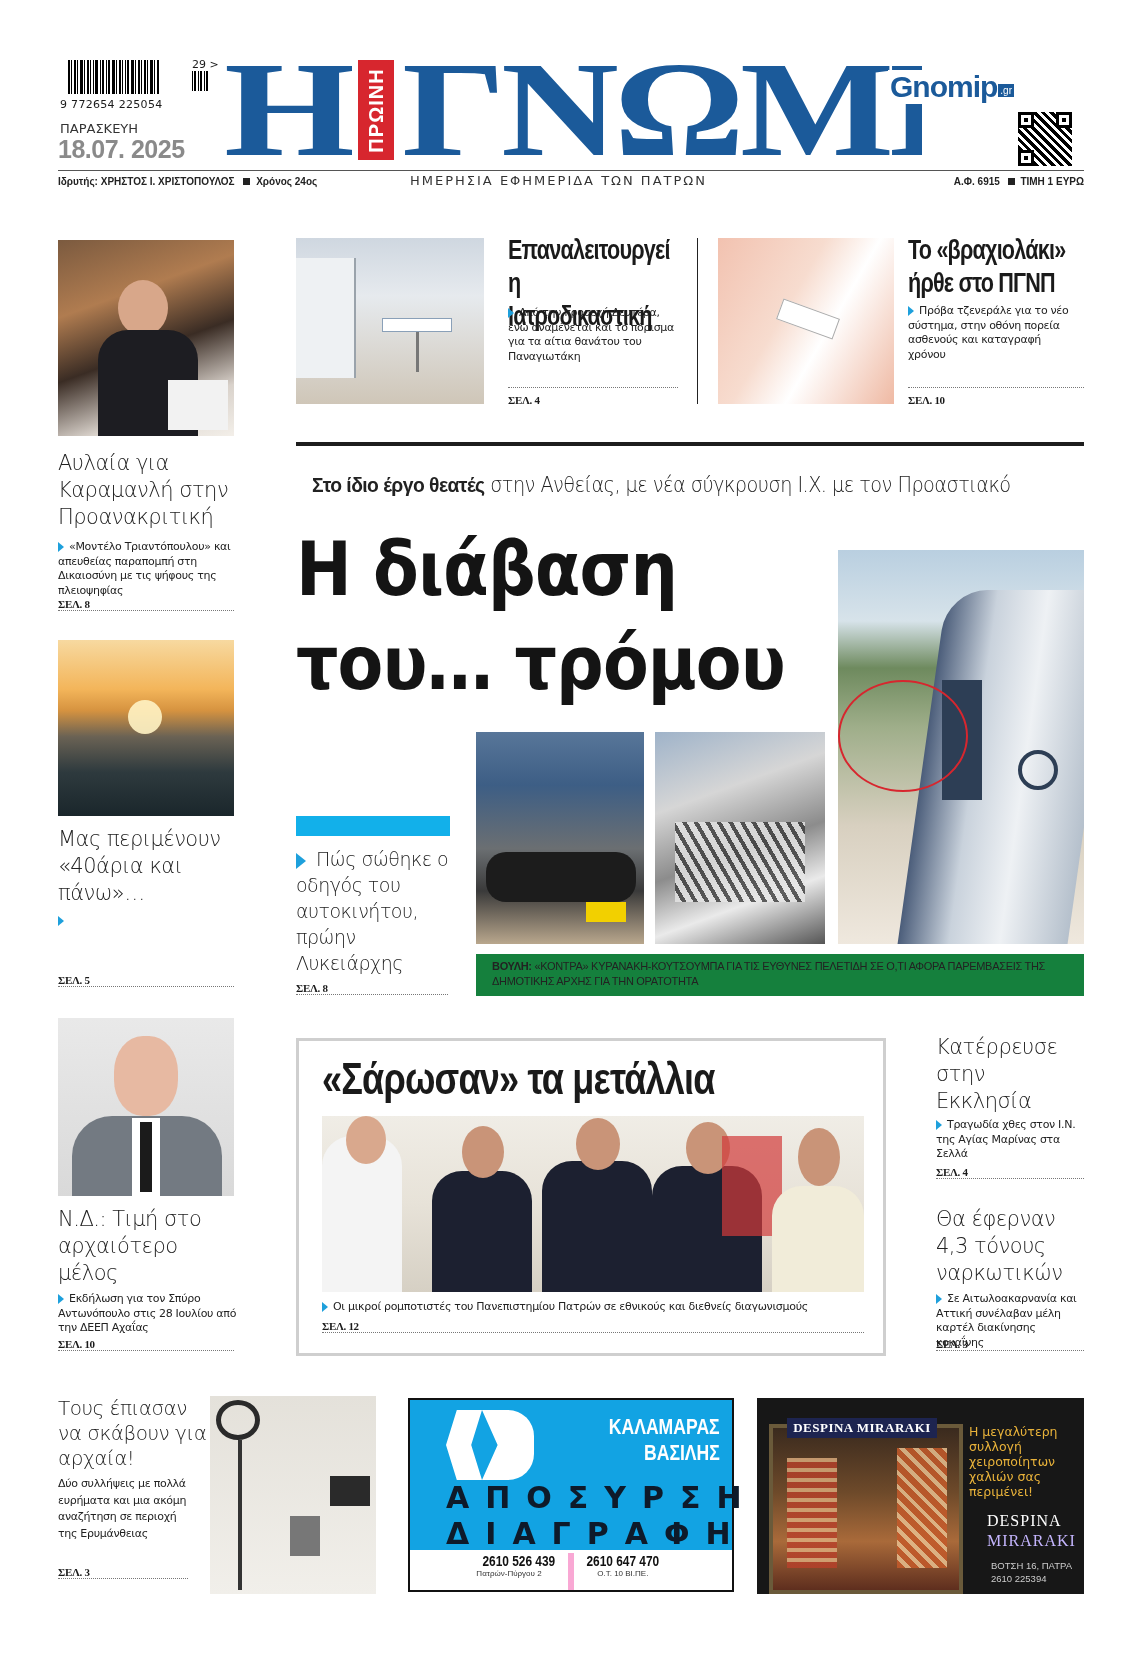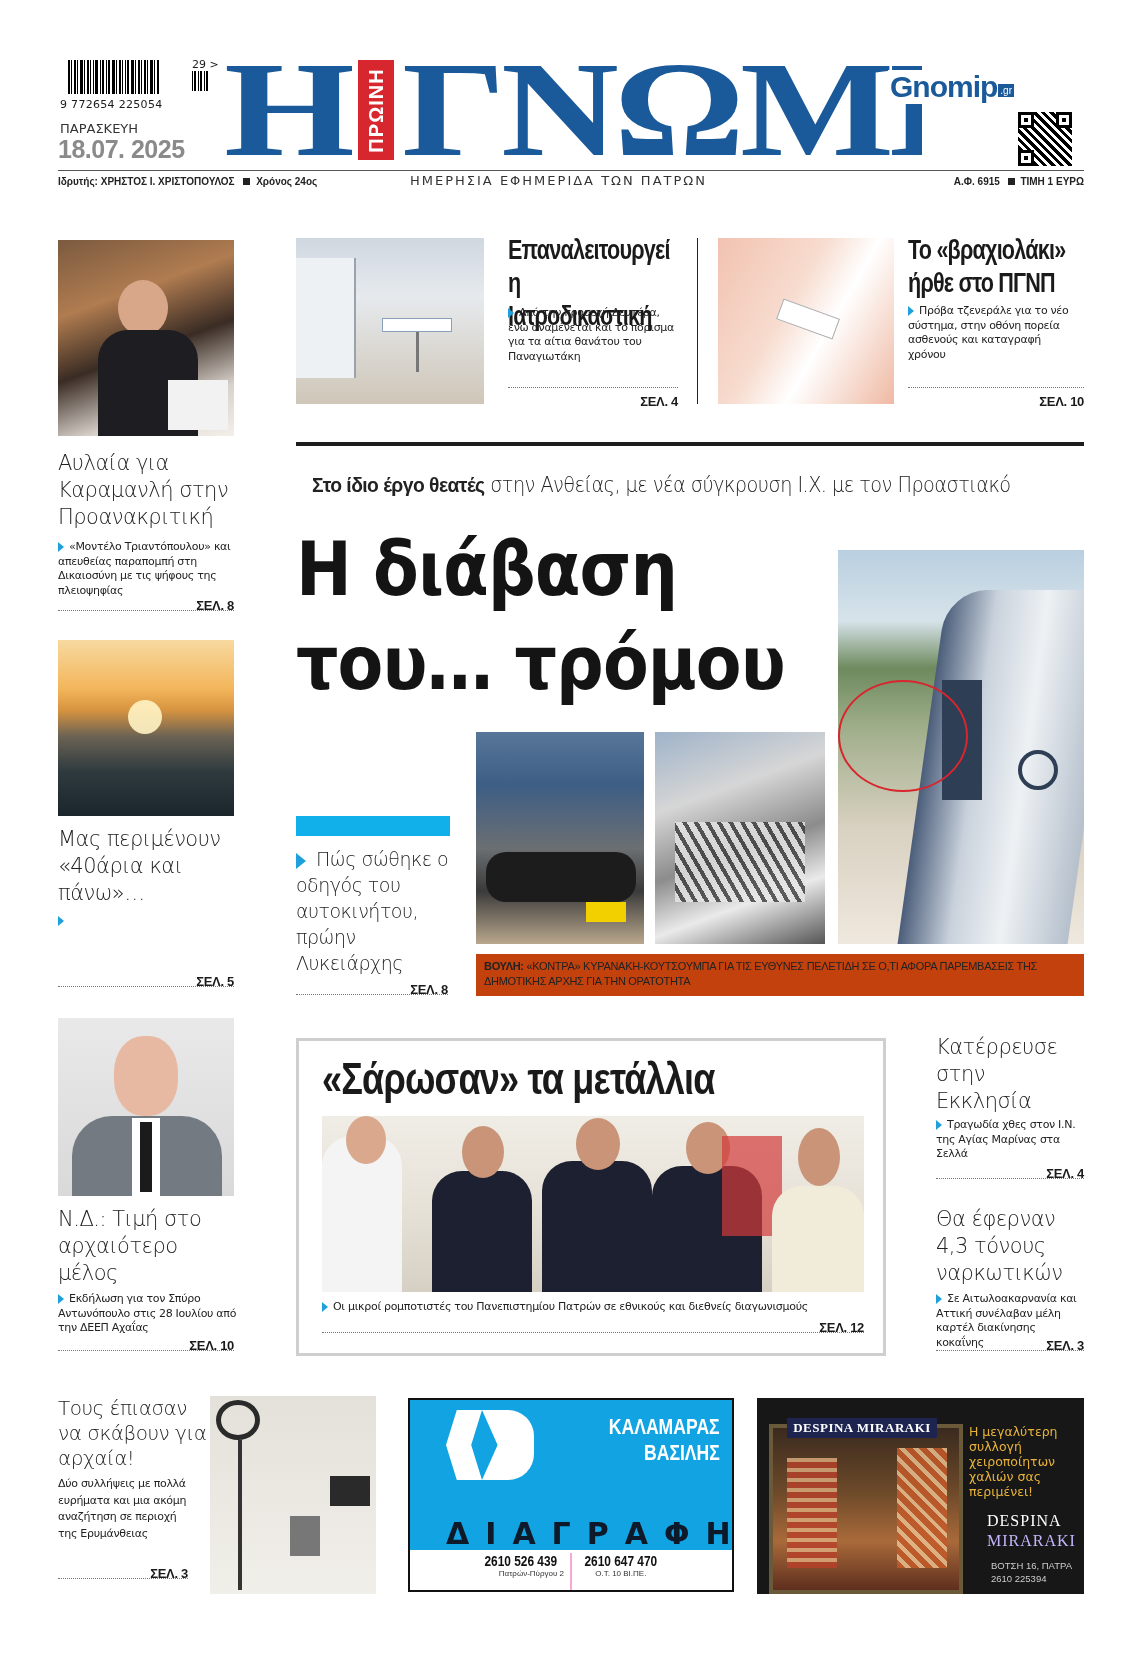--- a/index.html
+++ b/index.html
@@ -1,21 +1,21 @@
 <!DOCTYPE html>
 <html><head>
 <meta charset="utf-8">
 <style>
 *{box-sizing:border-box;margin:0;padding:0}
 html,body{width:1142px;height:1654px;background:#fff;overflow:hidden}
 body{position:relative;font-family:"Liberation Sans",sans-serif;color:#1a1a1a}
 .abs{position:absolute}
 .tri{display:inline-block;width:0;height:0;border-top:5px solid transparent;border-bottom:5px solid transparent;border-left:6px solid #1ea0dc;margin-right:5px;vertical-align:middle}
 .tri.lg{border-top:8px solid transparent;border-bottom:8px solid transparent;border-left:10px solid #1ea0dc;margin-right:10px}
-.sel{font-family:Liberation Sans, sans-serif;font-weight:bold;font-size:13px;text-align:right;letter-spacing:-0.3px}
+.sel{font-family:Liberation Serif, serif;font-weight:bold;font-size:11px;text-align:left;letter-spacing:-0.3px}
 .dots{border-top:1px dotted #777}
 .headline-cond{font-family:"Liberation Sans",sans-serif;font-weight:bold;transform-origin:left top;letter-spacing:-1px}
 .sideh{font-family:"DejaVu Sans",sans-serif;font-weight:300;font-size:21px;line-height:27px;color:#222;letter-spacing:-0.5px}
 .body-s{font-family:"DejaVu Sans",sans-serif;font-size:11px;line-height:14.5px;color:#222;letter-spacing:-0.3px}
 .photo{overflow:hidden}
 
 .barcode{display:flex;align-items:flex-end;height:36px;gap:0}
 .barcode span{display:block;background:#000;height:100%}
 
 .mast-letter{font-family:"Liberation Serif",serif;font-weight:bold;color:#1b5a9a;font-size:136px;line-height:110px;letter-spacing:-4px;transform:scaleX(1.25);transform-origin:left top}
@@ -196,21 +196,21 @@
   <div style="position:absolute;left:20px;top:90px;width:130px;height:80px;background:repeating-linear-gradient(60deg,#e6e6e6 0 6px,#3a3a3a 6px 10px);opacity:.8"></div>
 </div>
 
 <div class="abs" style="left:296px;top:816px;width:154px;height:20px;background:#12b0ea"></div>
 <div class="abs" style="left:296px;top:846px;width:160px;font-family:'DejaVu Sans',sans-serif;font-weight:300;font-size:19px;line-height:26px;color:#222;letter-spacing:-0.5px">
   <span class="tri lg"></span><span>Πώς σώθηκε ο οδηγός του αυτοκινήτου, πρώην Λυκειάρχης</span>
 </div>
 <div class="abs sel" style="left:296px;top:982px;width:152px">ΣΕΛ. 8</div>
 <div class="abs dots" style="left:296px;top:994px;width:152px"></div>
 
-<div class="abs" style="left:476px;top:954px;width:608px;height:42px;background:#c2410c;padding:5px 8px;font-size:11px;line-height:15px;color:#222;letter-spacing:-0.3px">
+<div class="abs" style="left:476px;top:954px;width:608px;height:42px;background:#15803d;padding:5px 16px;font-size:11px;line-height:15px;color:#222;letter-spacing:-0.3px">
   <span style="font-weight:bold">ΒΟΥΛΗ:</span>
   <span>«ΚΟΝΤΡΑ» ΚΥΡΑΝΑΚΗ-ΚΟΥΤΣΟΥΜΠΑ ΓΙΑ ΤΙΣ ΕΥΘΥΝΕΣ ΠΕΛΕΤΙΔΗ ΣΕ Ο,ΤΙ ΑΦΟΡΑ ΠΑΡΕΜΒΑΣΕΙΣ ΤΗΣ ΔΗΜΟΤΙΚΗΣ ΑΡΧΗΣ ΓΙΑ ΤΗΝ ΟΡΑΤΟΤΗΤΑ</span>
 </div>
 
 <div class="abs" style="left:296px;top:1038px;width:590px;height:318px;border:3px solid #cfcfcf;background:#fff"></div>
 <div class="abs headline-cond" style="left:322px;top:1052px;font-size:44px;line-height:54px;transform:scaleX(0.82);white-space:nowrap">«Σάρωσαν» τα μετάλλια</div>
 <div class="abs photo" style="left:322px;top:1116px;width:542px;height:176px;background:linear-gradient(180deg,#f0ede6 0%,#e7e2d8 50%,#d6d0c4 100%)">
   <div style="position:absolute;left:0;top:20px;width:80px;height:156px;background:#f4f4f4;border-radius:30px 30px 0 0"></div>
   <div style="position:absolute;left:24px;top:0;width:40px;height:48px;border-radius:50%;background:#d9a88d"></div>
   <div style="position:absolute;left:110px;top:55px;width:100px;height:121px;background:#1c2030;border-radius:30px 30px 0 0"></div>
@@ -249,23 +249,24 @@
   <div style="position:absolute;left:80px;top:120px;width:30px;height:40px;background:#777"></div>
 </div>
 
 <div class="abs" style="left:408px;top:1398px;width:326px;height:194px;background:#12a3e3;border:2px solid #111">
   <div style="position:absolute;left:36px;top:10px;width:86px;height:70px">
     <div style="position:absolute;left:0;top:0;width:36px;height:70px;background:#fff;clip-path:polygon(30% 0,100% 0,70% 50%,100% 100%,30% 100%,0 50%)"></div>
     <div style="position:absolute;left:36px;top:0;width:52px;height:70px;background:#fff;border-radius:0 26px 26px 0;clip-path:polygon(0 0,100% 0,100% 100%,0 100%,30% 50%)"></div>
   </div>
   <div style="position:absolute;right:12px;top:14px;color:#fff;font-weight:bold;font-size:22px;transform:scaleX(0.8);transform-origin:right top;letter-spacing:0">ΚΑΛΑΜΑΡΑΣ</div>
   <div style="position:absolute;right:12px;top:40px;color:#fff;font-weight:bold;font-size:22px;transform:scaleX(0.8);transform-origin:right top">ΒΑΣΙΛΗΣ</div>
+  <div style="position:absolute;left:36px;top:80px;color:#0e1a2a;font-weight:bold;font-size:30px;letter-spacing:16px;font-family:'DejaVu Sans',sans-serif">ΑΠΟΣΥΡΣΗ</div>
   <div style="position:absolute;left:36px;top:116px;color:#0e1a2a;font-weight:bold;font-size:30px;letter-spacing:16px;font-family:'DejaVu Sans',sans-serif">ΔΙΑΓΡΑΦΗ</div>
   <div style="position:absolute;left:0;bottom:0;width:100%;height:40px;background:#fff;display:flex;justify-content:center;gap:0;padding-top:3px">
-    <div style="text-align:right;padding:0 6px;border-right:2px solid #f9a8d4">
+    <div style="text-align:left;padding:0 6px;border-right:6px solid #f9a8d4">
       <div style="font-weight:bold;font-size:14px;color:#111;transform:scaleX(0.85)">2610 526 439</div>
       <div style="font-size:8px;color:#333">Πατρών-Πύργου 2</div>
     </div>
     <div style="text-align:center;padding:0 6px">
       <div style="font-weight:bold;font-size:14px;color:#111;transform:scaleX(0.85)">2610 647 470</div>
       <div style="font-size:8px;color:#333">Ο.Τ. 10 ΒΙ.ΠΕ.</div>
     </div>
   </div>
 </div>
 

